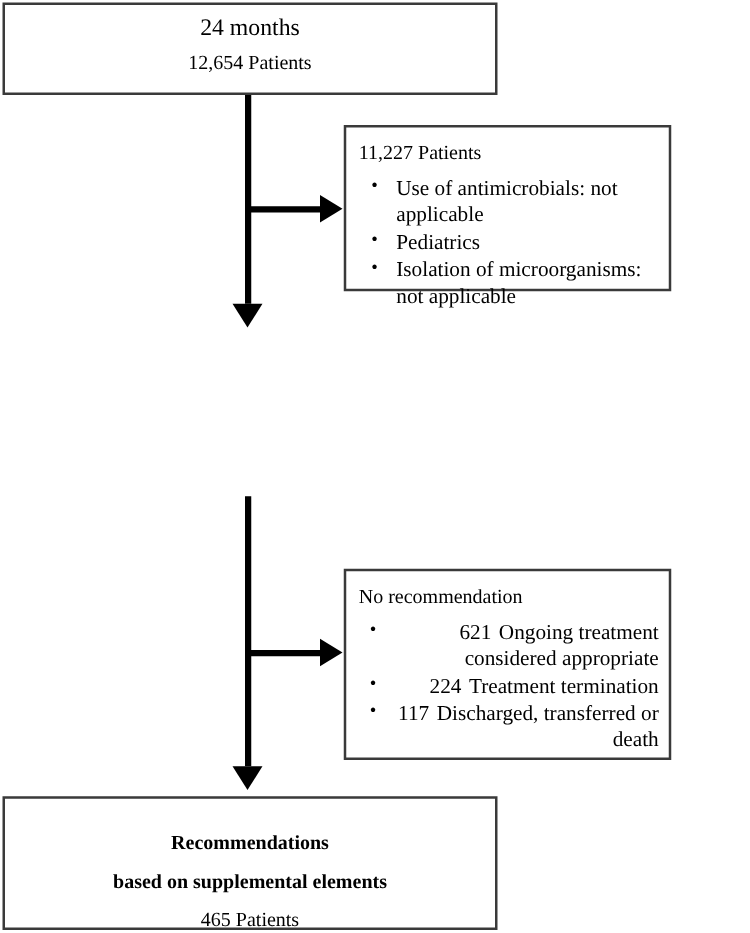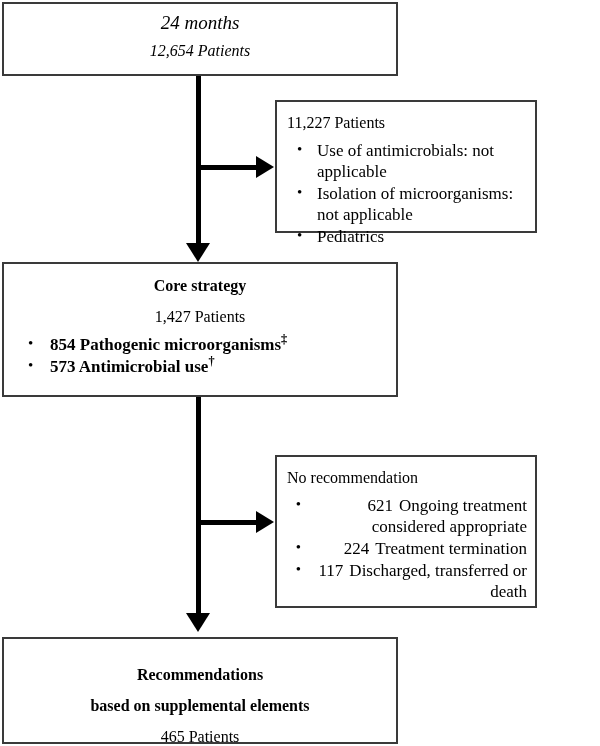--- a/index.html
+++ b/index.html
@@ -50,21 +50,21 @@
     line-height: 25px;
   }
   .line-big {
     font-size: 16px;
     line-height: 31px;
   }
   .line-bold {
     font-weight: bold;
   }
 
-  #box-enrollment .pad { padding: 6px 10px 0 10px; font-style: italic; }
+  #box-enrollment .pad { padding: 6px 10px 0 10px; }
   #box-excluded .pad   { padding: 5px 8px 0 10px; }
   #box-core .pad       { padding: 6px 10px 0 10px; }
   #box-norec .pad      { padding: 5px 8px 0 10px; }
   #box-final .pad      { padding: 20px 10px 0 10px; }
 
   
   ul.bullets {
     list-style: none;
     margin: 2px 0 0 0;
     padding: 0;
@@ -166,36 +166,26 @@
   <div class="vline" id="vline-1"></div>
   <div class="arrow-down" id="arrow-1"></div>
   <div class="hline" id="hline-1"></div>
   <div class="arrow-right" id="arrowr-1"></div>
 
   <div class="box box-side" id="box-excluded">
     <div class="pad">
       <div class="line-big t-left">11,227 Patients</div>
       <ul class="bullets">
         <li>Use of antimicrobials: not applicable</li>
+        <li>Pediatrics</li>
         <li>Isolation of microorganisms: not applicable</li>
-        <li>Pediatrics</li>
       </ul>
     </div>
   </div>
 
-  <div class="box box-main" id="box-core">
-    <div class="pad">
-      <div class="line-big line-bold t-center">Core strategy</div>
-      <div class="line-big t-center">1,427 Patients</div>
-      <ul class="bullets bold-items">
-        <li><span>854 Pathogenic microorganisms</span><sup>‡</sup></li>
-        <li><span>573 Antimicrobial use</span><sup>†</sup></li>
-      </ul>
-    </div>
-  </div>
 
   <div class="vline" id="vline-2"></div>
   <div class="arrow-down" id="arrow-2"></div>
   <div class="hline" id="hline-2"></div>
   <div class="arrow-right" id="arrowr-2"></div>
 
   <div class="box box-side" id="box-norec">
     <div class="pad">
       <div class="line-big t-left">No recommendation</div>
       <ul class="bullets indent-num">

